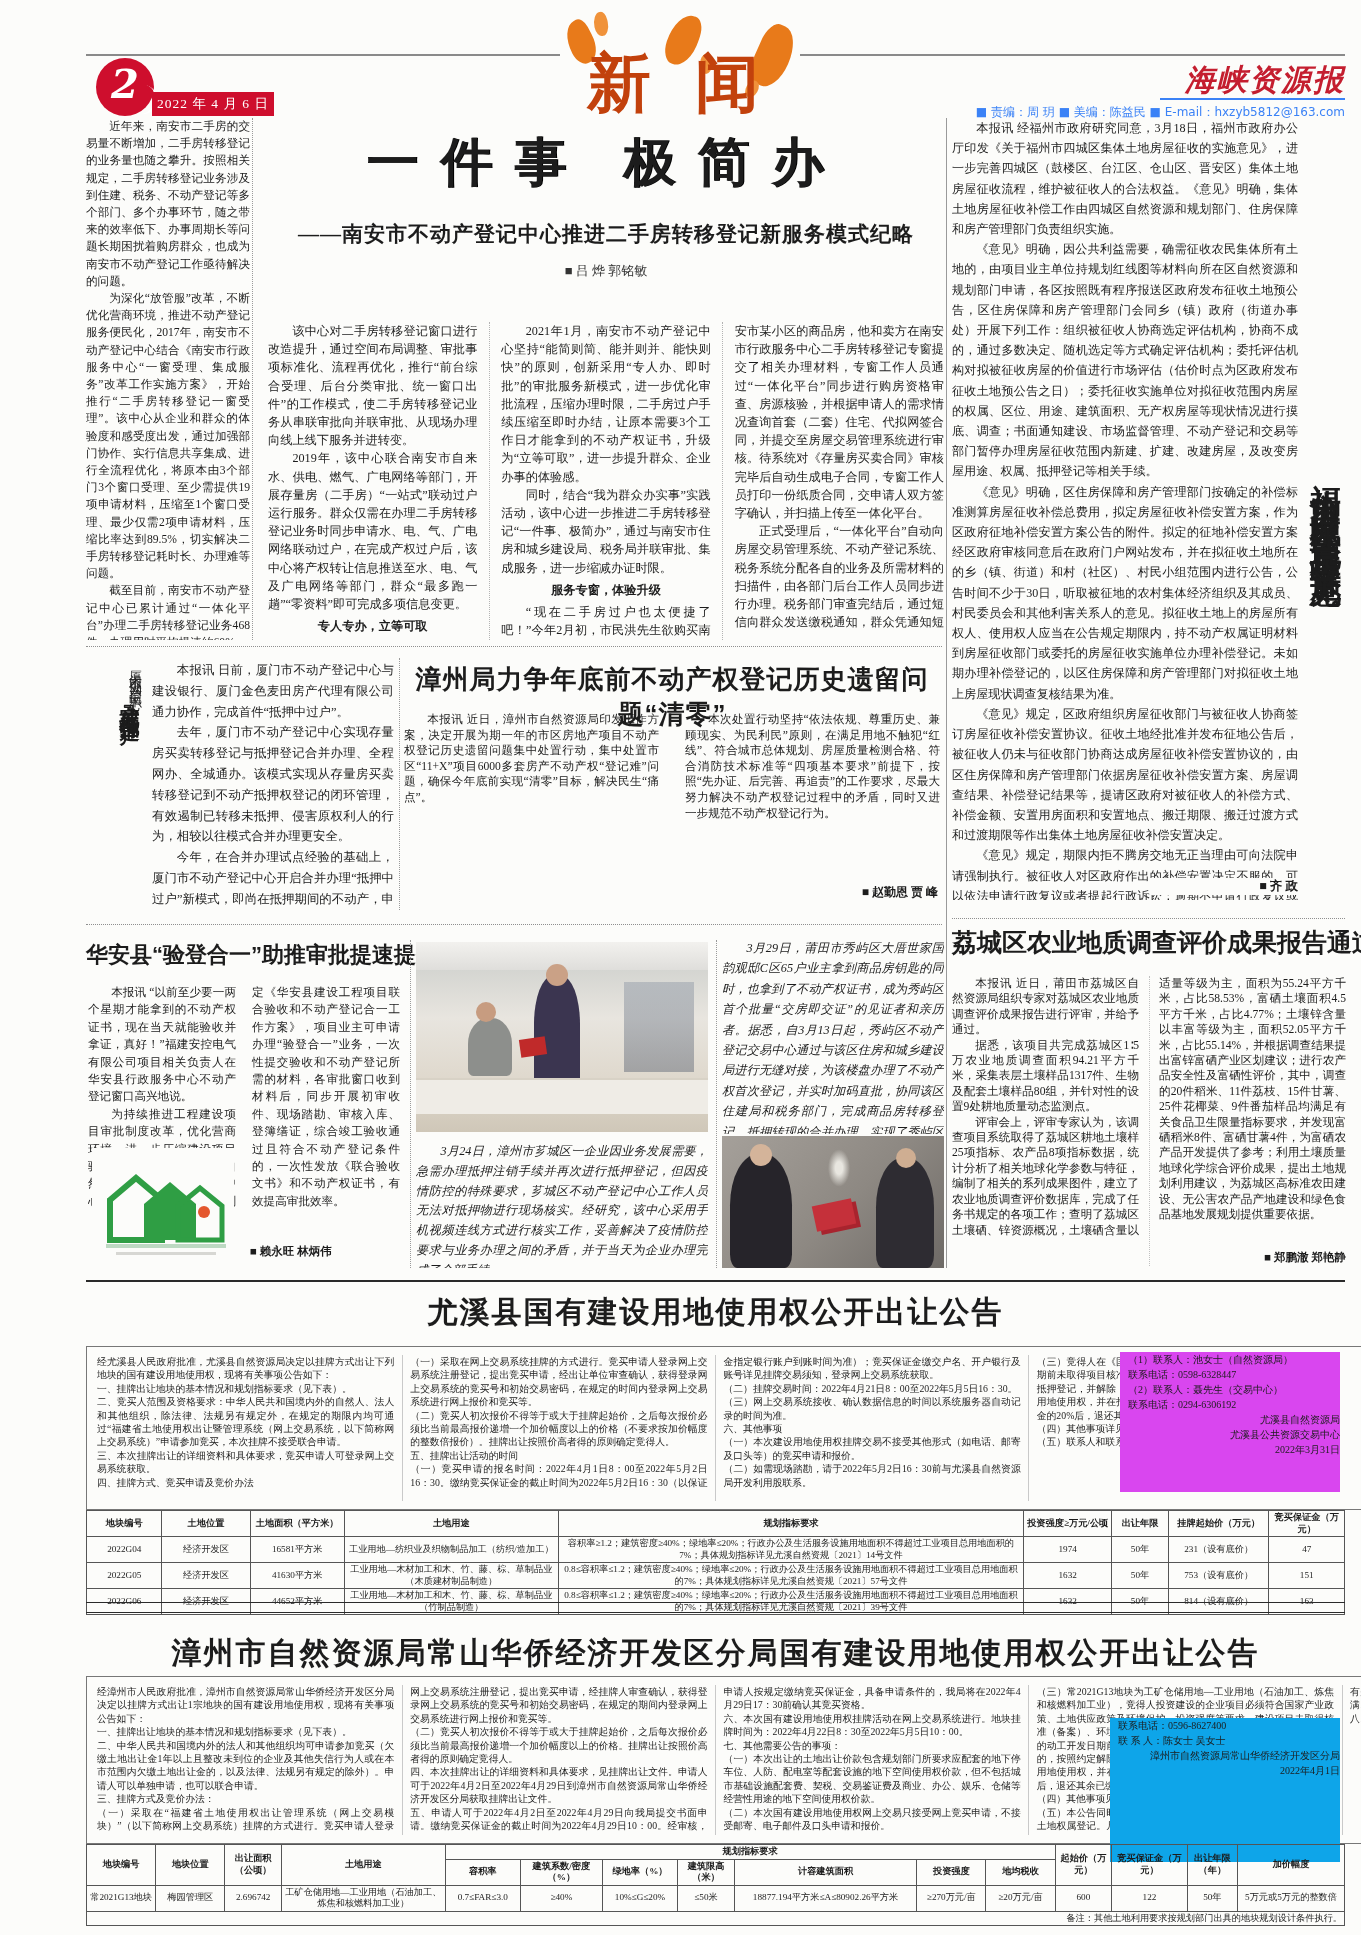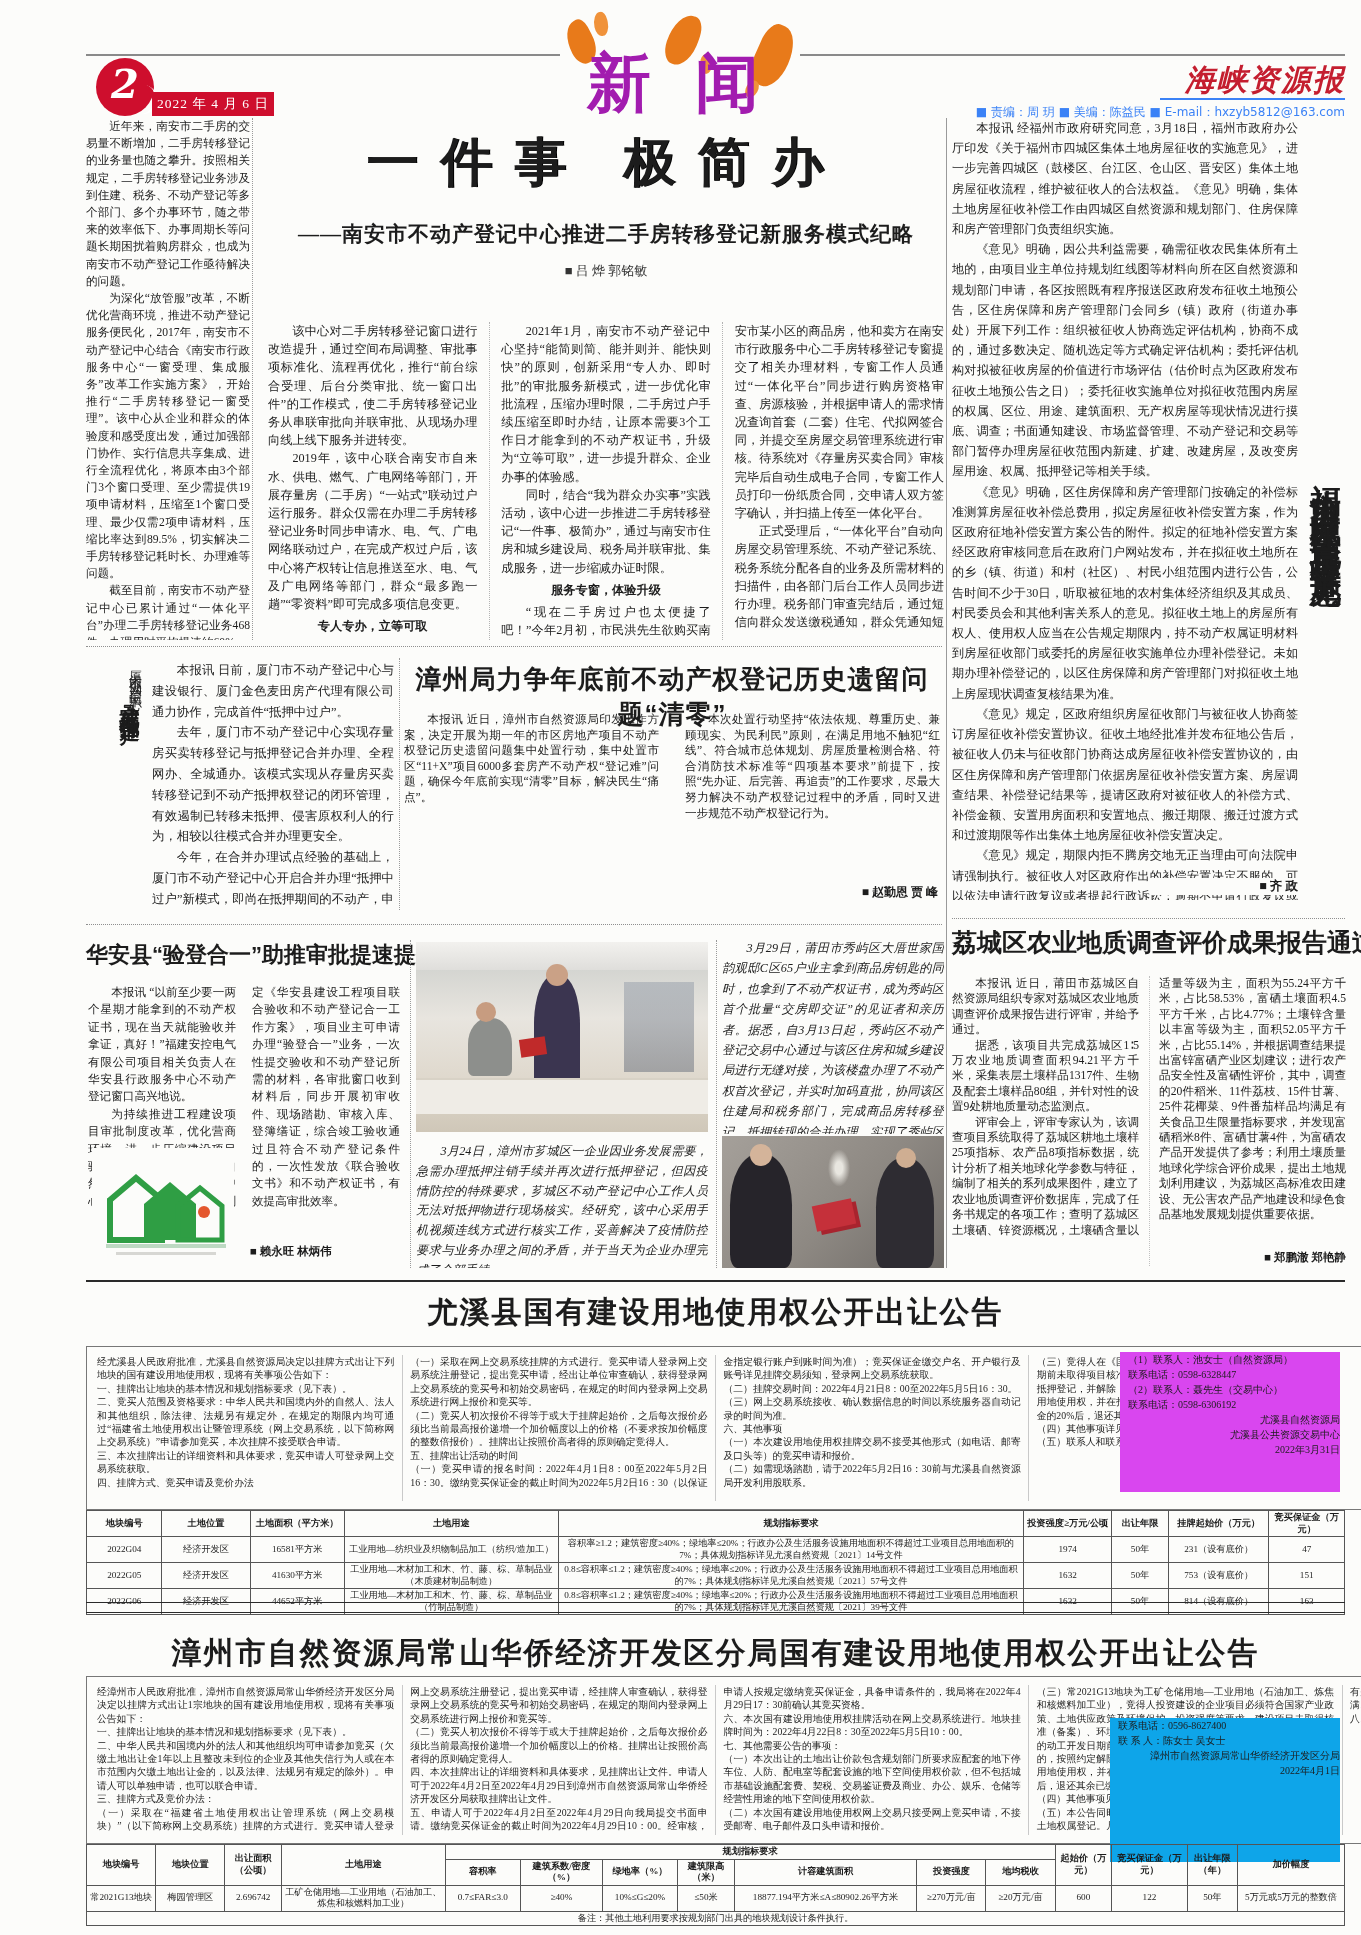--- a/index.html
+++ b/index.html
@@ -10,21 +10,21 @@
   #topline{left:86px;top:54px;width:1259px;height:0;border-top:2px solid #8a8a8a;}
   #pagenum{left:96px;top:58px;width:58px;height:58px;background:#ce0e2d;border-radius:50%;}
   #pagenum .n{position:absolute;left:0;top:2px;width:100%;text-align:center;font-size:40px;font-weight:bold;
         font-style:italic;color:#fff;font-family:"DejaVu Serif",serif;}
   #pagenum .arc{position:absolute;right:-4px;bottom:2px;width:30px;height:30px;border-radius:50%;
         border-right:3px solid #fff;transform:rotate(20deg);}
   #datebox{left:152px;top:92px;width:122px;height:24px;background:#ce0e2d;color:#fff;font-size:13.5px;
         line-height:24px;text-align:center;letter-spacing:1px;}
   #masthead{left:560px;top:14px;width:240px;height:100px;background:#fcfcfa;text-align:center;}
   #masthead .chars{position:absolute;left:50%;top:26px;transform:translateX(-50%);font-size:64px;font-weight:bold;
-        letter-spacing:14px;color:#a21caf;font-family:"Liberation Serif",serif;white-space:nowrap;}
+        letter-spacing:14px;color:#c2410c;font-family:"Liberation Serif",serif;white-space:nowrap;}
   .splash{position:absolute;background:#e87a1a;}
   #paper-name{left:1160px;top:60px;width:185px;height:38px;color:#c41e2f;font-size:30px;font-weight:bold;
         font-style:italic;letter-spacing:2px;text-align:right;font-family:"DejaVu Serif",serif;border-bottom:2px solid #3b82f6;}
   #editors{left:905px;top:104px;width:440px;font-size:12px;color:#3b82f6;text-align:right;
         font-family:"DejaVu Sans","Liberation Sans",sans-serif;}
   
   .para{margin:0;text-indent:2em;text-align:justify;}
   .noindent{text-indent:0;}
   .subhead{font-weight:bold;text-align:center;margin:4px 0;font-family:"Liberation Sans",sans-serif;}
   .rline{text-align:right;text-indent:0;}
@@ -260,21 +260,21 @@
       <p class="para noindent">（一）本次建设用地使用权挂牌交易不接受其他形式（如电话、邮寄及口头等）的竞买申请和报价。</p>
       <p class="para noindent">（二）如需现场踏勘，请于2022年5月2日16：30前与尤溪县自然资源局开发利用股联系。</p>
       <p class="para noindent">（三）竞得人在《国有建设用地使用权出让合同》约定的动工开发日期前未取得项目核准（备案）、环境影响评价批复文件的，不得办理抵押登记，并解除《国有建设用地使用权出让合同》，收回国有建设用地使用权，并在扣除由竞买（投标）保证金转作受让地块土地出让金的20%后，退还其余已缴纳的土地出让金（不计利息）。</p>
       <p class="para noindent">（四）其他事项详见挂牌交易须知。</p>
       <p class="para noindent">（五）联系人和联系电话</p>
     </div>
   <div class="abs contactbox" id="yx-contacts">
       <p class="para noindent">（1）联系人：池女士（自然资源局）</p>
       <p class="para noindent">联系电话：0598-6328447</p>
       <p class="para noindent">（2）联系人：聂先生（交易中心）</p>
-      <p class="para noindent">联系电话：0598-6306192</p>
+      <p class="para noindent">联系电话：0294-6306192</p>
       <div class="rline">尤溪县自然资源局</div>
       <div class="rline">尤溪县公共资源交易中心</div>
       <div class="rline">2022年3月31日</div>
     </div>
   <div class="abs" id="yx-table">
     <table class="land">
       <colgroup>
         <col style="width:6%">
           <col style="width:7%">
           <col style="width:7.5%">
@@ -420,19 +420,19 @@
             <td>≥270万元/亩</td>
             <td>≥20万元/亩</td>
             <td>600</td>
             <td>122</td>
             <td>50年</td>
             <td>5万元或5万元的整数倍</td>
           </tr>
         </tbody>
       <tfoot>
         <tr>
-          <td colspan="15" style="text-align:center;margin-top:38px;">备注：其他土地利用要求按规划部门出具的地块规划设计条件执行。</td>
+          <td colspan="15" style="text-align:right;margin-top:38px;">备注：其他土地利用要求按规划部门出具的地块规划设计条件执行。</td>
         </tr>
       </tfoot>
     </table>
   </div>
 
 </div>
 
 </body></html>

